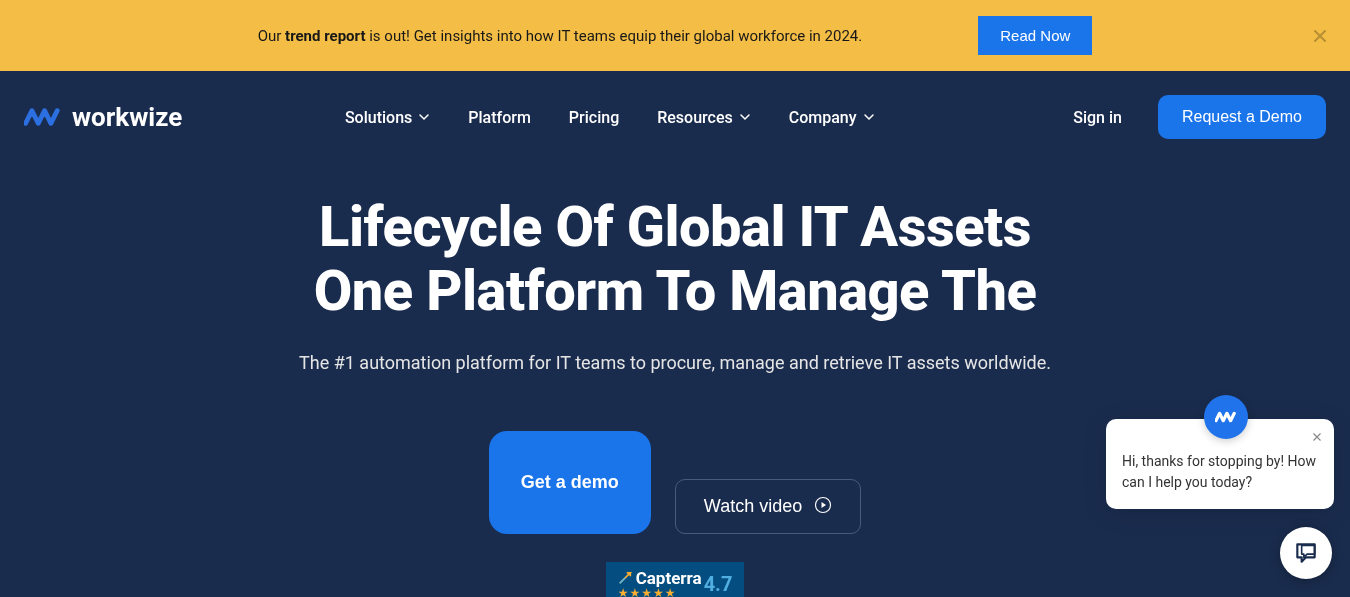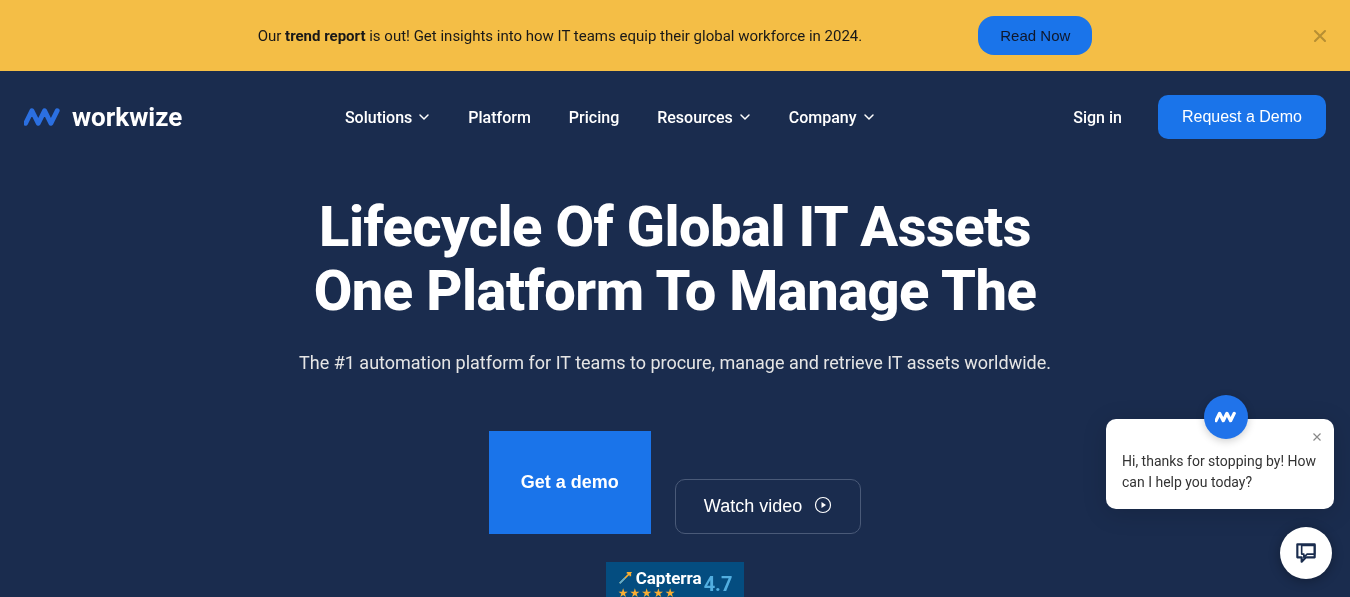--- a/index.html
+++ b/index.html
@@ -32,24 +32,24 @@
       color: #181818;
       font-size: 15px;
     }
 
     .banner-text .bold {
       font-weight: 700;
     }
 
     .banner-button {
       background: #1a74ea;
-      color: #0f172a;
+      color: #ffffff;
       border: none;
       padding: 11px 22px;
-      border-radius: 16px;
+      border-radius: 0;
       font-size: 15px;
       font-weight: 500;
       cursor: pointer;
     }
 
     .banner-close {
       position: absolute;
       right: 20px;
       top: 50%;
       transform: translateY(-50%);
@@ -156,21 +156,21 @@
       gap: 24px;
       justify-content: center;
       margin-top: 58px;
     }
 
     .get-demo {
       background: #1a74ea;
       color: #fff;
       border: none;
       padding: 16px 32px;
-      border-radius: 0;
+      border-radius: 18px;
       font-size: 18px;
       font-weight: 600;
       cursor: pointer;
     }
 
     .watch-video {
       background: transparent;
       color: #fff;
       border: 1px solid #4a5a78;
       padding: 16px 28px;

